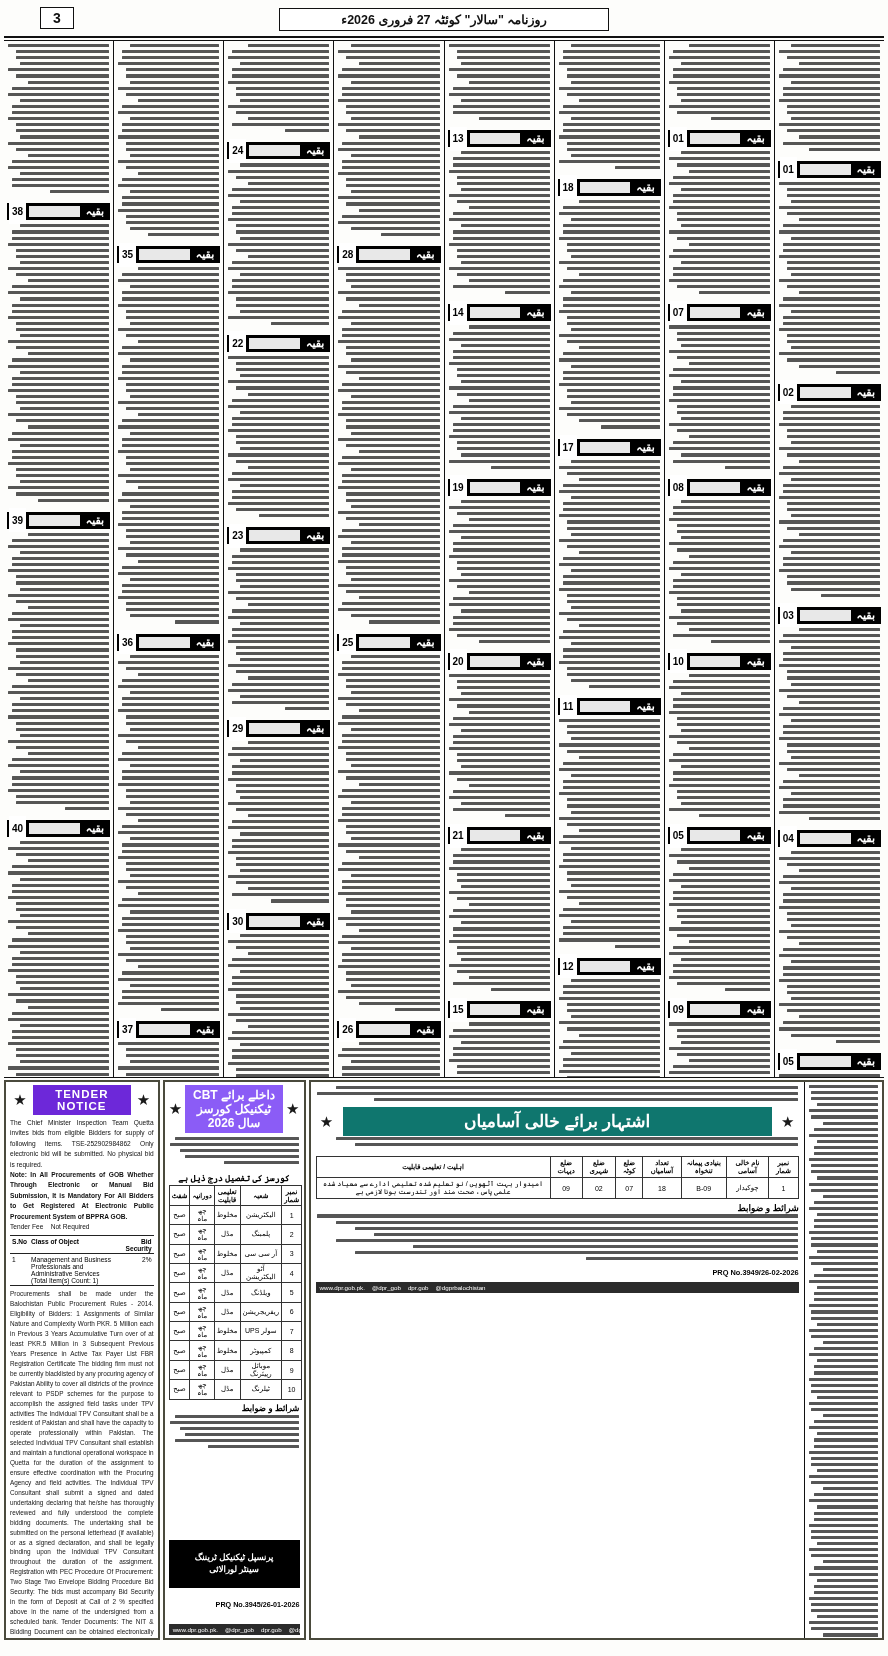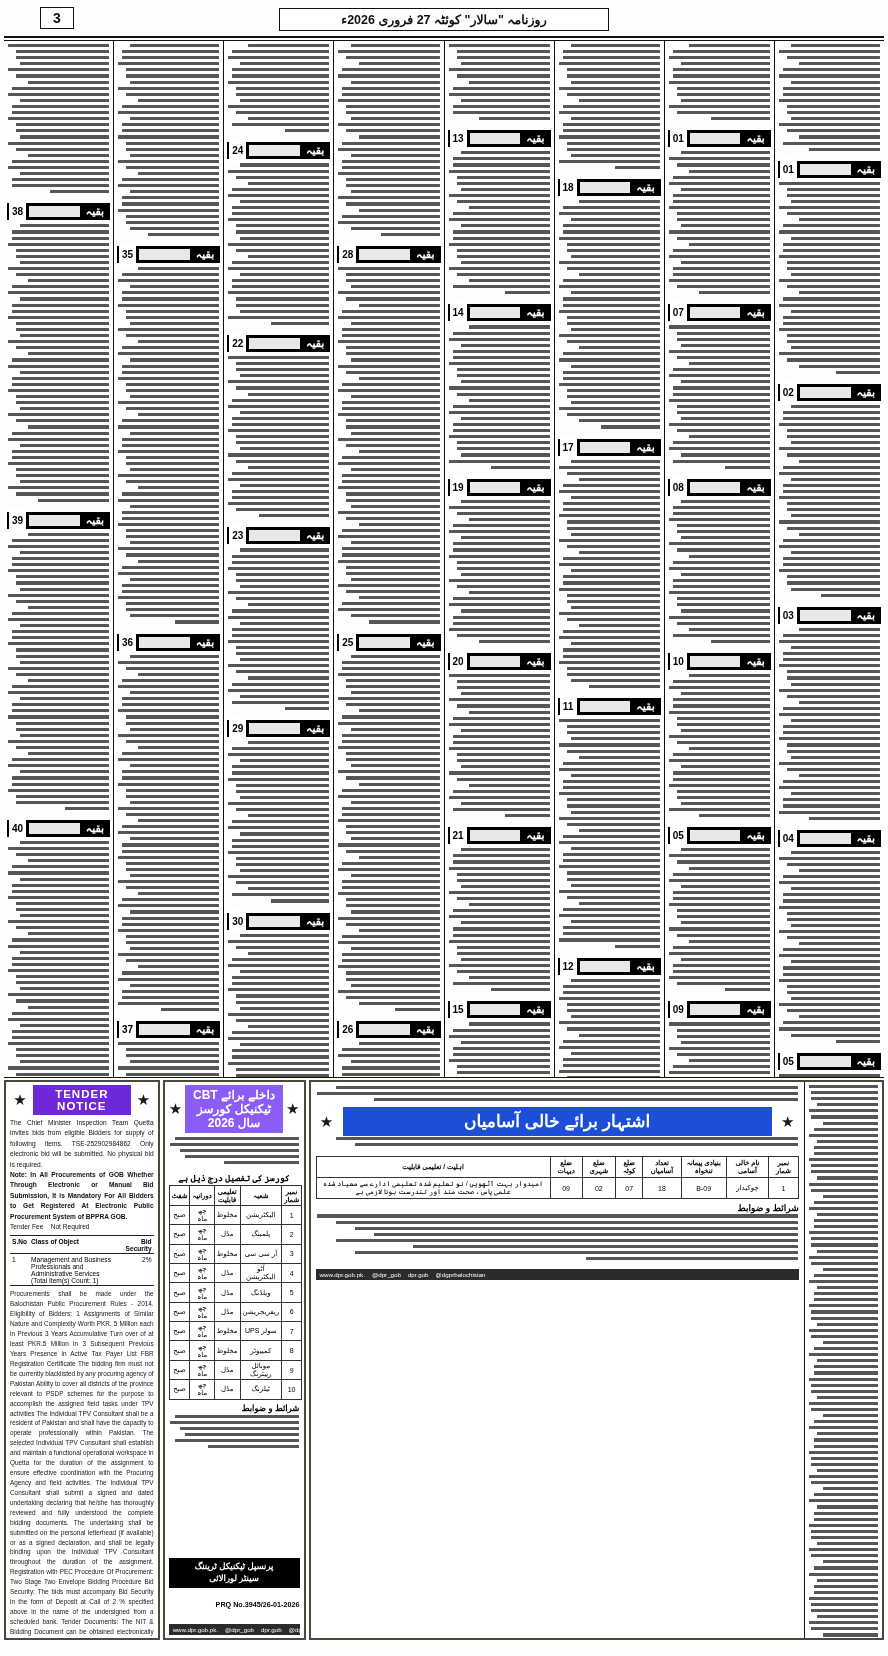--- a/index.html
+++ b/index.html
@@ -175,29 +175,29 @@
   }
   .cbt-table { width: 100%; border-collapse: collapse; font-size: 7px; direction: rtl; }
   .cbt-table th, .cbt-table td {
     border: 1px solid #333; padding: 1.2px 2px; text-align: center;
   }
   .cbt-table th { font-weight: 700; font-size: 6.8px; }
   .cbt-terms-head { direction: rtl; font-weight: 700; font-size: 8.5px; margin: 3px 0 1px; }
   .cbt-foot-banner {
     background: #000; color: #fff; direction: rtl;
     text-align: center; font-size: 8.5px; font-weight: 700;
-    line-height: 1.4; padding: 3px; margin-top: auto;
+    line-height: 1.4; padding: 12px; margin-top: auto;
   }
   .cbt-prqrow { display: flex; justify-content: flex-end; font-size: 7.2px; font-weight: 700; padding: 12px 0; }
 
   
   .vac-inner { padding: 3px 5px; height: 100%; display: flex; flex-direction: column; }
   .vac-top { display: flex; align-items: center; }
   .vac-banner {
-    flex: 1 1 auto; background: #1d4ed8; color: #fff;
+    flex: 1 1 auto; background: #0f766e; color: #fff;
     text-align: center; font-size: 17px; font-weight: 700;
     padding: 4px 0; margin: 0 5px; direction: rtl; letter-spacing: 1px;
   }
   .vac-table { width: 100%; border-collapse: collapse; font-size: 7px; direction: rtl; margin-top: 4px; }
   .vac-table th, .vac-table td {
     border: 1px solid #333; padding: 2px 3px; text-align: center; vertical-align: middle;
   }
   .vac-table th { font-weight: 700; font-size: 6.8px; }
   .vac-terms-head { direction: rtl; font-weight: 700; font-size: 9px; margin-top: 4px; }
   .vac-foot-banner {
@@ -1911,20 +1911,21 @@
             <div class="utext">
               <div class="uline w100"></div>
                 <div class="uline w96"></div>
               <div class="uline w92"></div>
                 <div class="uline w88"></div>
               <div class="uline w96"></div>
                 <div class="uline w80"></div>
               <div class="uline w92"></div>
                 <div class="uline w44"></div>
             </div>
+            <div class="vac-prqrow">PRQ No.3949/26-02-2026</div>
             <div class="socialbar">
               <span>
                   <span>www.dpr.gob.pk.</span>
                 </span>
               <span>
                   <span>@dpr_gob</span>
                 </span>
               <span>
                   <span>dpr.gob</span>
                 </span>

